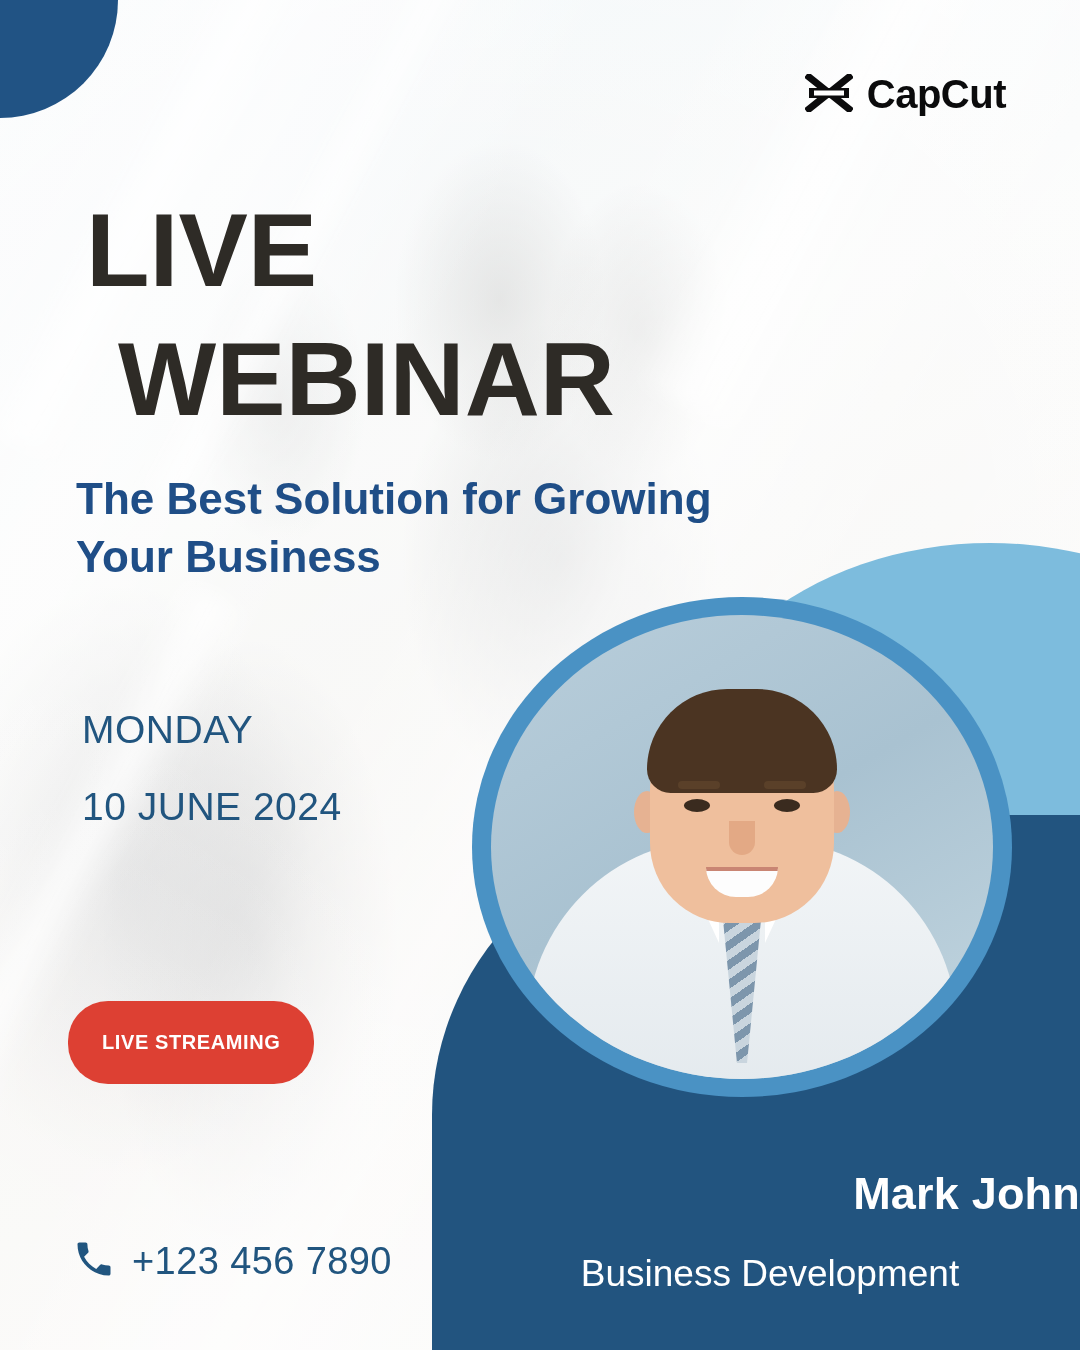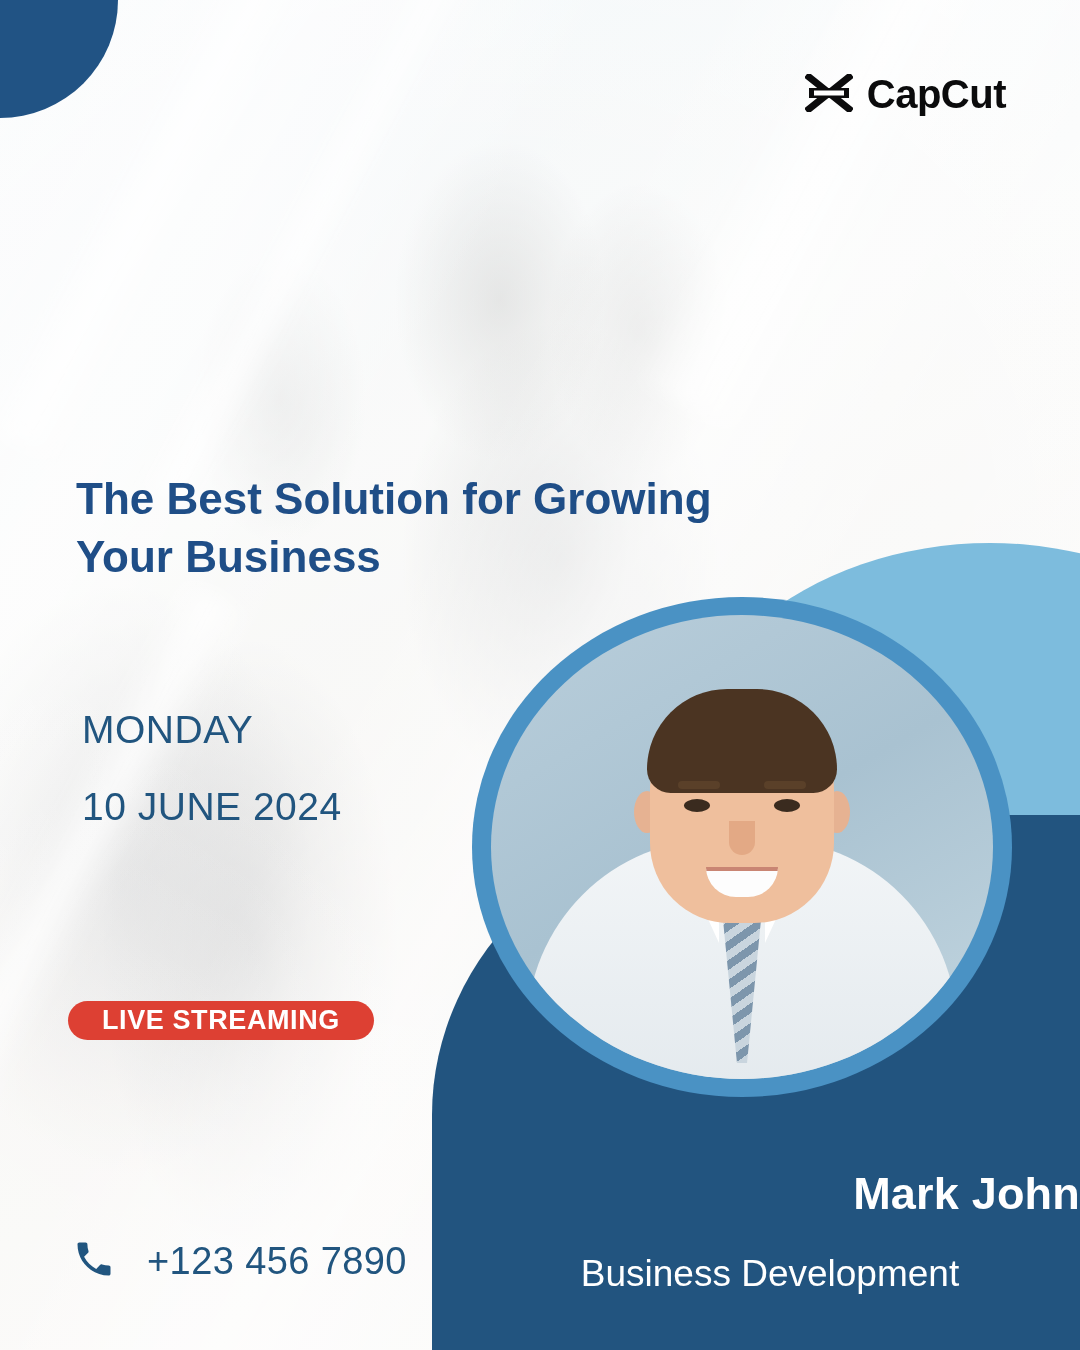--- a/index.html
+++ b/index.html
@@ -279,36 +279,36 @@
     font-weight: 400;
     line-height: 1.0;
     letter-spacing: 0.5px;
   }
   .datetime div { margin-bottom: 38px; }
 
   .badge {
     position: absolute;
     left: 68px;
     top: 1001px;
-    padding: 4px 34px;
+    padding: 30px 34px;
     background: #dd4033;
     color: #ffffff;
-    font-size: 27px;
+    font-size: 20px;
     font-weight: 700;
     letter-spacing: 0.6px;
     border-radius: 40px;
   }
 
   .phone-row {
     position: absolute;
     left: 72px;
     top: 1237px;
     display: flex;
     align-items: center;
-    gap: 31px;
+    gap: 16px;
   }
   .phone-num {
     color: #21557f;
     font-size: 38px;
     font-weight: 400;
     letter-spacing: 0.4px;
   }
 
   .speaker {
     position: absolute;
@@ -374,20 +374,24 @@
     <span>
       <svg width="48" height="38" viewBox="0 0 48 38">
         <path d="M4 3 L44 35 M44 3 L4 35" stroke="#0b0b0c" stroke-width="7" fill="none" stroke-linecap="square"></path>
         <rect x="4" y="14" width="40" height="10" fill="#0b0b0c"></rect>
         <rect x="9" y="16.5" width="30" height="5" fill="#ffffff"></rect>
       </svg>
     </span>
     <span class="logo-text">CapCut</span>
   </div>
 
+  <div class="title">
+    <span>LIVE</span>
+    <span class="l2">WEBINAR</span>
+  </div>
 
   <div class="subtitle">
     <div>The Best Solution for Growing</div>
     <div>Your Business</div>
   </div>
 
   <div class="datetime">
     <div>MONDAY</div>
     <div>10 JUNE 2024</div>
   </div>

